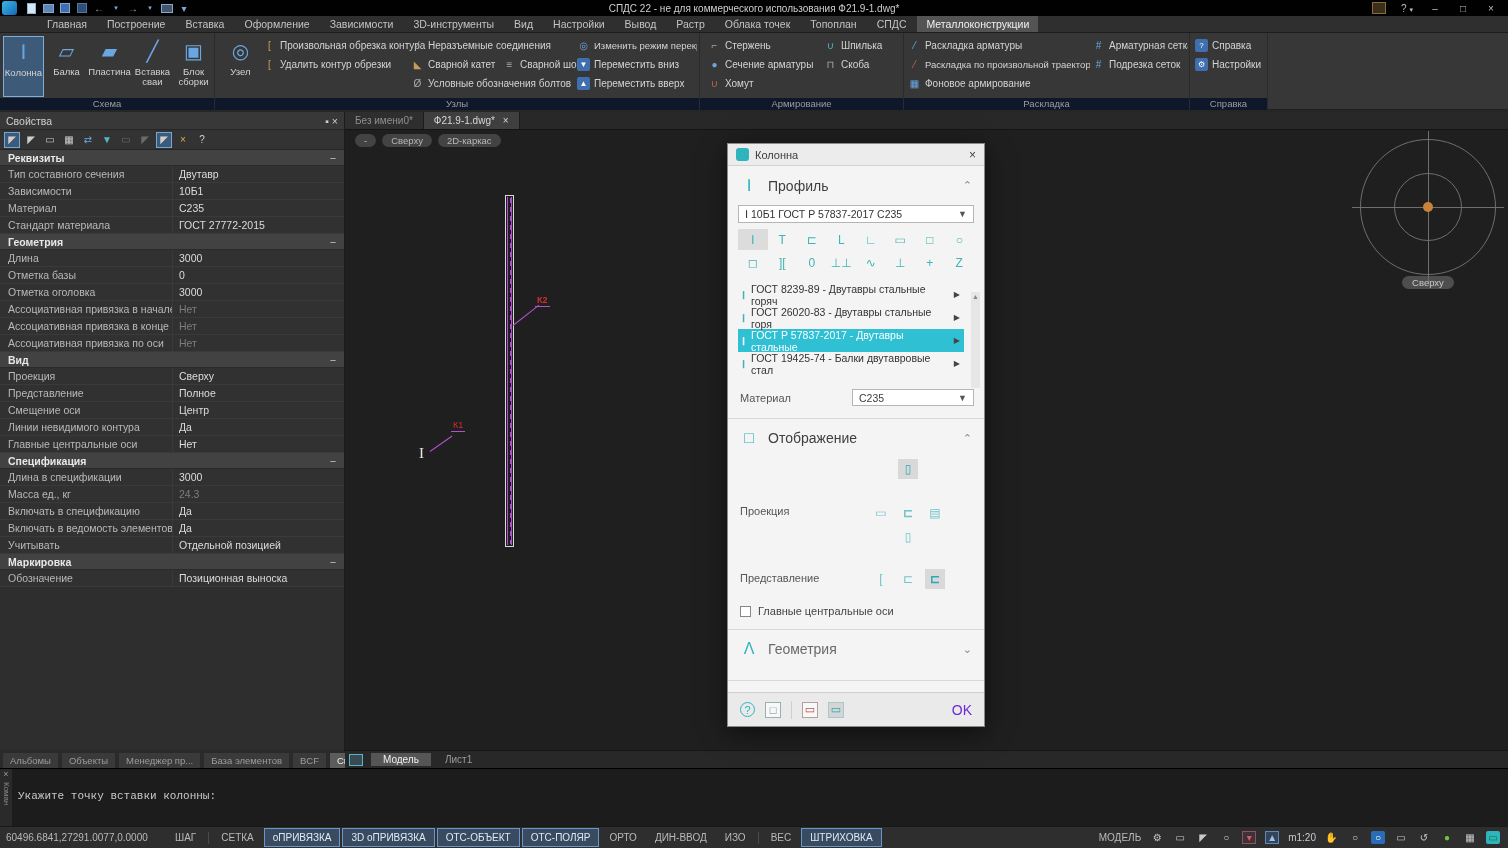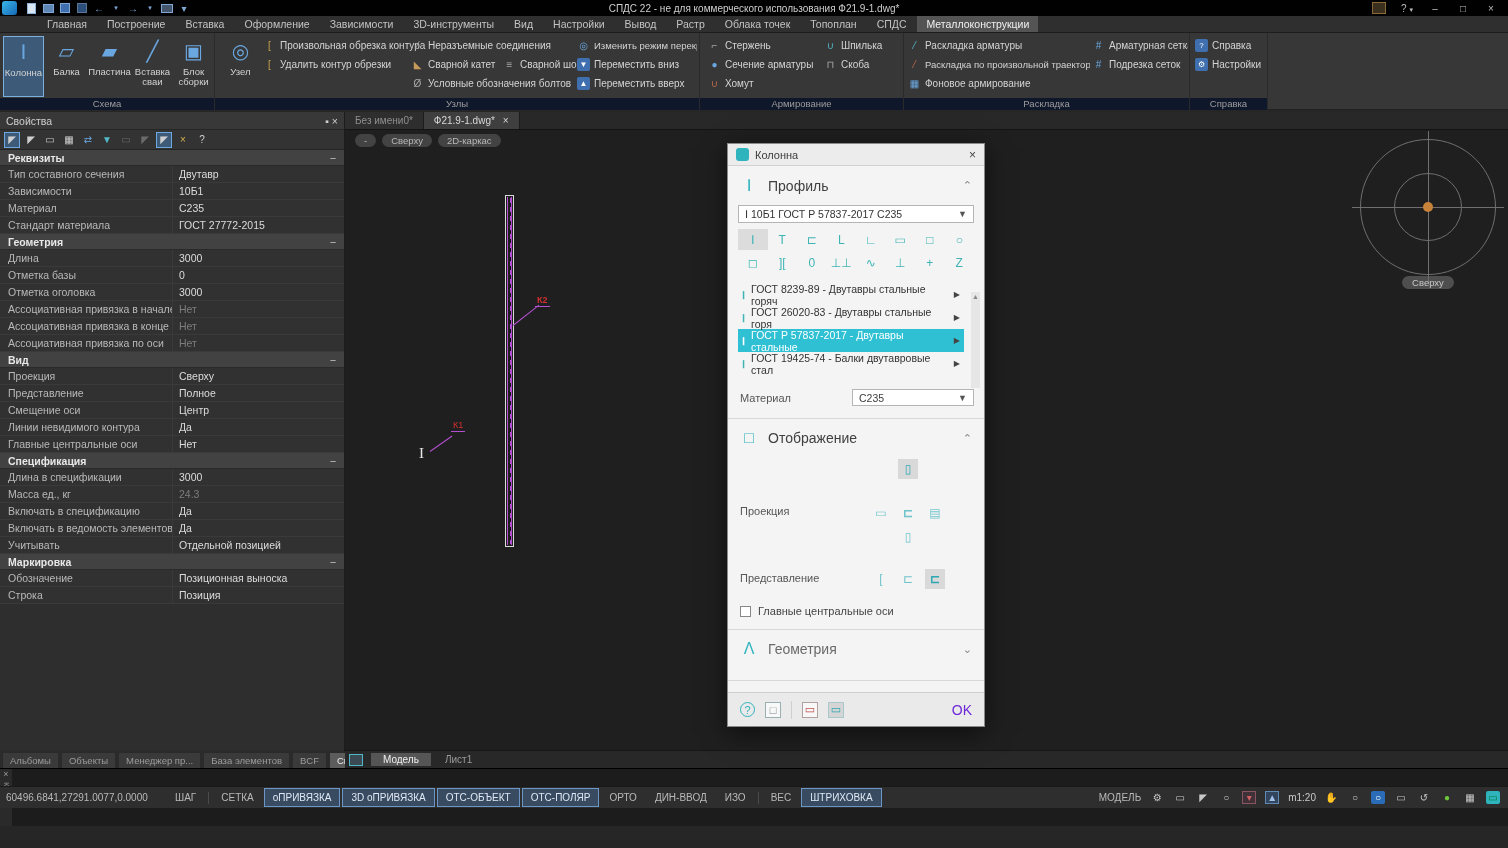--- a/index.html
+++ b/index.html
@@ -155,21 +155,21 @@
 
   
   .cmd { position:absolute; left:0; top:768px; width:1508px; height:58px; background:#1c1c1c; border-top:1px solid #000; overflow:hidden; }
   .cmd-side { position:absolute; left:0; top:0; width:12px; height:58px; background:#2a2a2a; color:#9a9a9a; }
   .cmd-side .x { font-size:9px; text-align:center; display:block; }
   .cmd-side .vt { writing-mode:vertical-lr; font-size:8px; margin:3px auto 0 2px; color:#8a8a8a; }
   .cmd-lines { position:absolute; left:18px; top:-5px; font-family:"Liberation Mono",monospace;
     font-size:11px; color:#c9c9c9; line-height:13px; white-space:pre; }
 
   
-  .status { position:absolute; left:0; top:786px; width:1508px; height:22px; background:#2e2e2e;
+  .status { position:absolute; left:0; top:826px; width:1508px; height:22px; background:#2e2e2e;
     border-top:1px solid #191919; display:flex; align-items:center; font-size:10px; color:#b9b9b9; }
   .coords { margin-left:6px; width:160px; white-space:nowrap; }
   .sbtn { padding:3px 8px; margin:0 1px; white-space:nowrap; }
   .sbtn.active { background:#394b60; border:1px solid #6b96c8; color:#dfe9f5; }
   .sdiv { width:1px; height:12px; background:#4a4a4a; margin:0 3px; }
   .sright { margin-left:auto; display:flex; align-items:center; gap:9px; padding-right:8px; }
   .si { width:14px; height:13px; display:inline-flex; align-items:center; justify-content:center; font-size:10px; color:#c9c9c9; }
   .si.bluebg { background:#2b6cb8; border-radius:2px; color:#fff; }
   .si.redbox { background:#403038; border:1px solid #8a5560; color:#d06060; }
   .si.bluebox2 { background:#32455c; border:1px solid #5f8ab8; color:#9fc0e8; }
@@ -490,24 +490,20 @@
       </div>
 
     <div class="psec">
         <span>Маркировка</span>
         <span class="sp"></span>
         <span class="mini">−</span>
       </div>
     <div class="prow">
         <div class="pl">Обозначение</div>
         <div class="pv">Позиционная выноска</div>
-      </div>
-    <div class="prow">
-        <div class="pl">Строка</div>
-        <div class="pv">Позиция</div>
       </div>
   </div>
 
   <div class="ptabs">
     <span class="ptab">Альбомы</span>
     <span class="ptab">Объекты</span>
     <span class="ptab">Менеджер пр...</span>
     <span class="ptab">База элементов</span>
     <span class="ptab">BCF</span>
     <span class="ptab active">Свойства</span>

